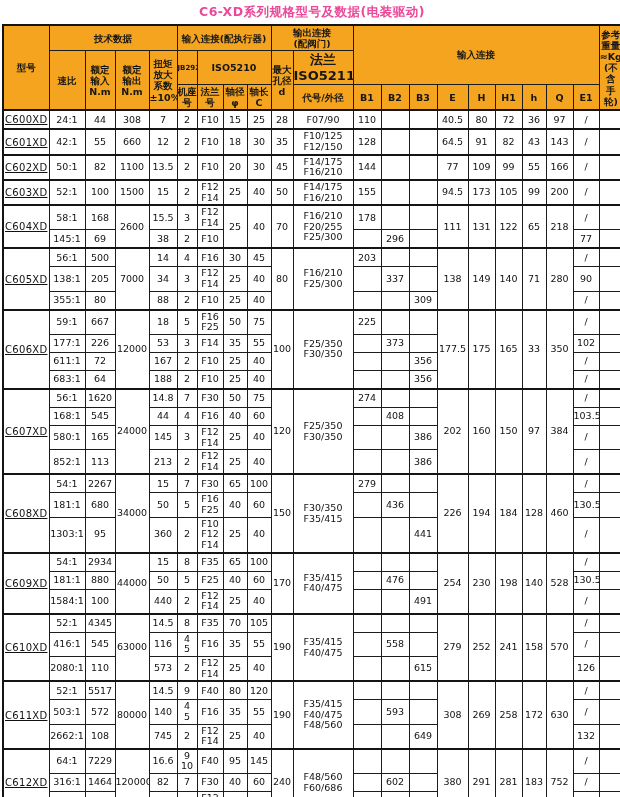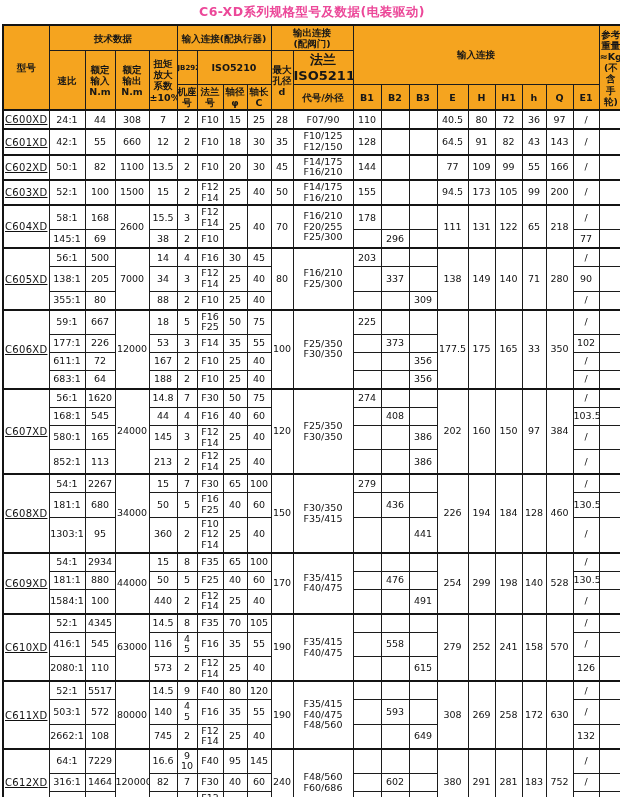--- a/index.html
+++ b/index.html
@@ -509,21 +509,21 @@
           <td>F35</td>
           <td>65</td>
           <td>100</td>
           <td rowspan="3">170</td>
           <td rowspan="3">F35/415
 F40/475</td>
           <td></td>
           <td></td>
           <td></td>
           <td rowspan="3">254</td>
-          <td rowspan="3">299</td>
+          <td rowspan="3">230</td>
           <td rowspan="3">198</td>
           <td rowspan="3">140</td>
           <td rowspan="3">528</td>
           <td>/</td>
           <td></td>
         </tr>
         <tr>
           <td>181:1</td>
           <td>880</td>
           <td>50</td>

